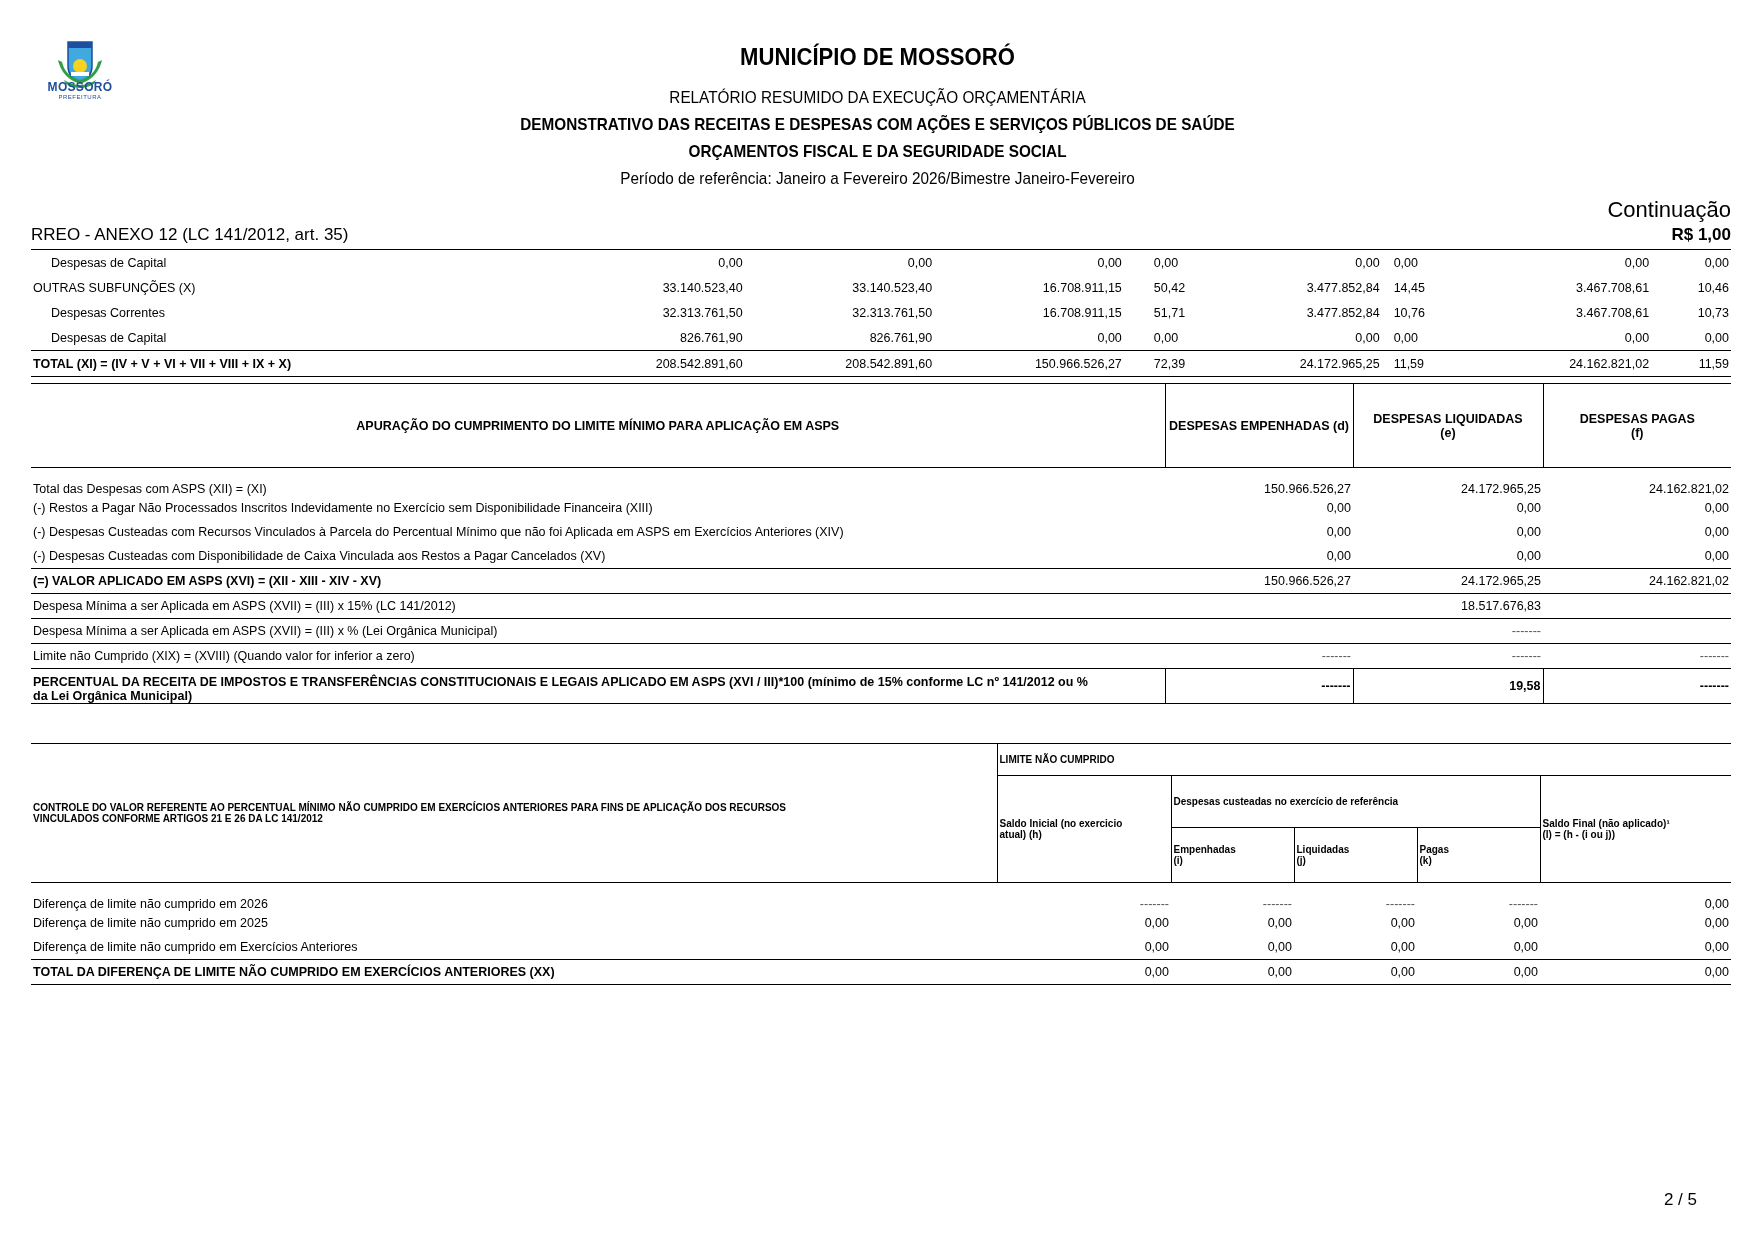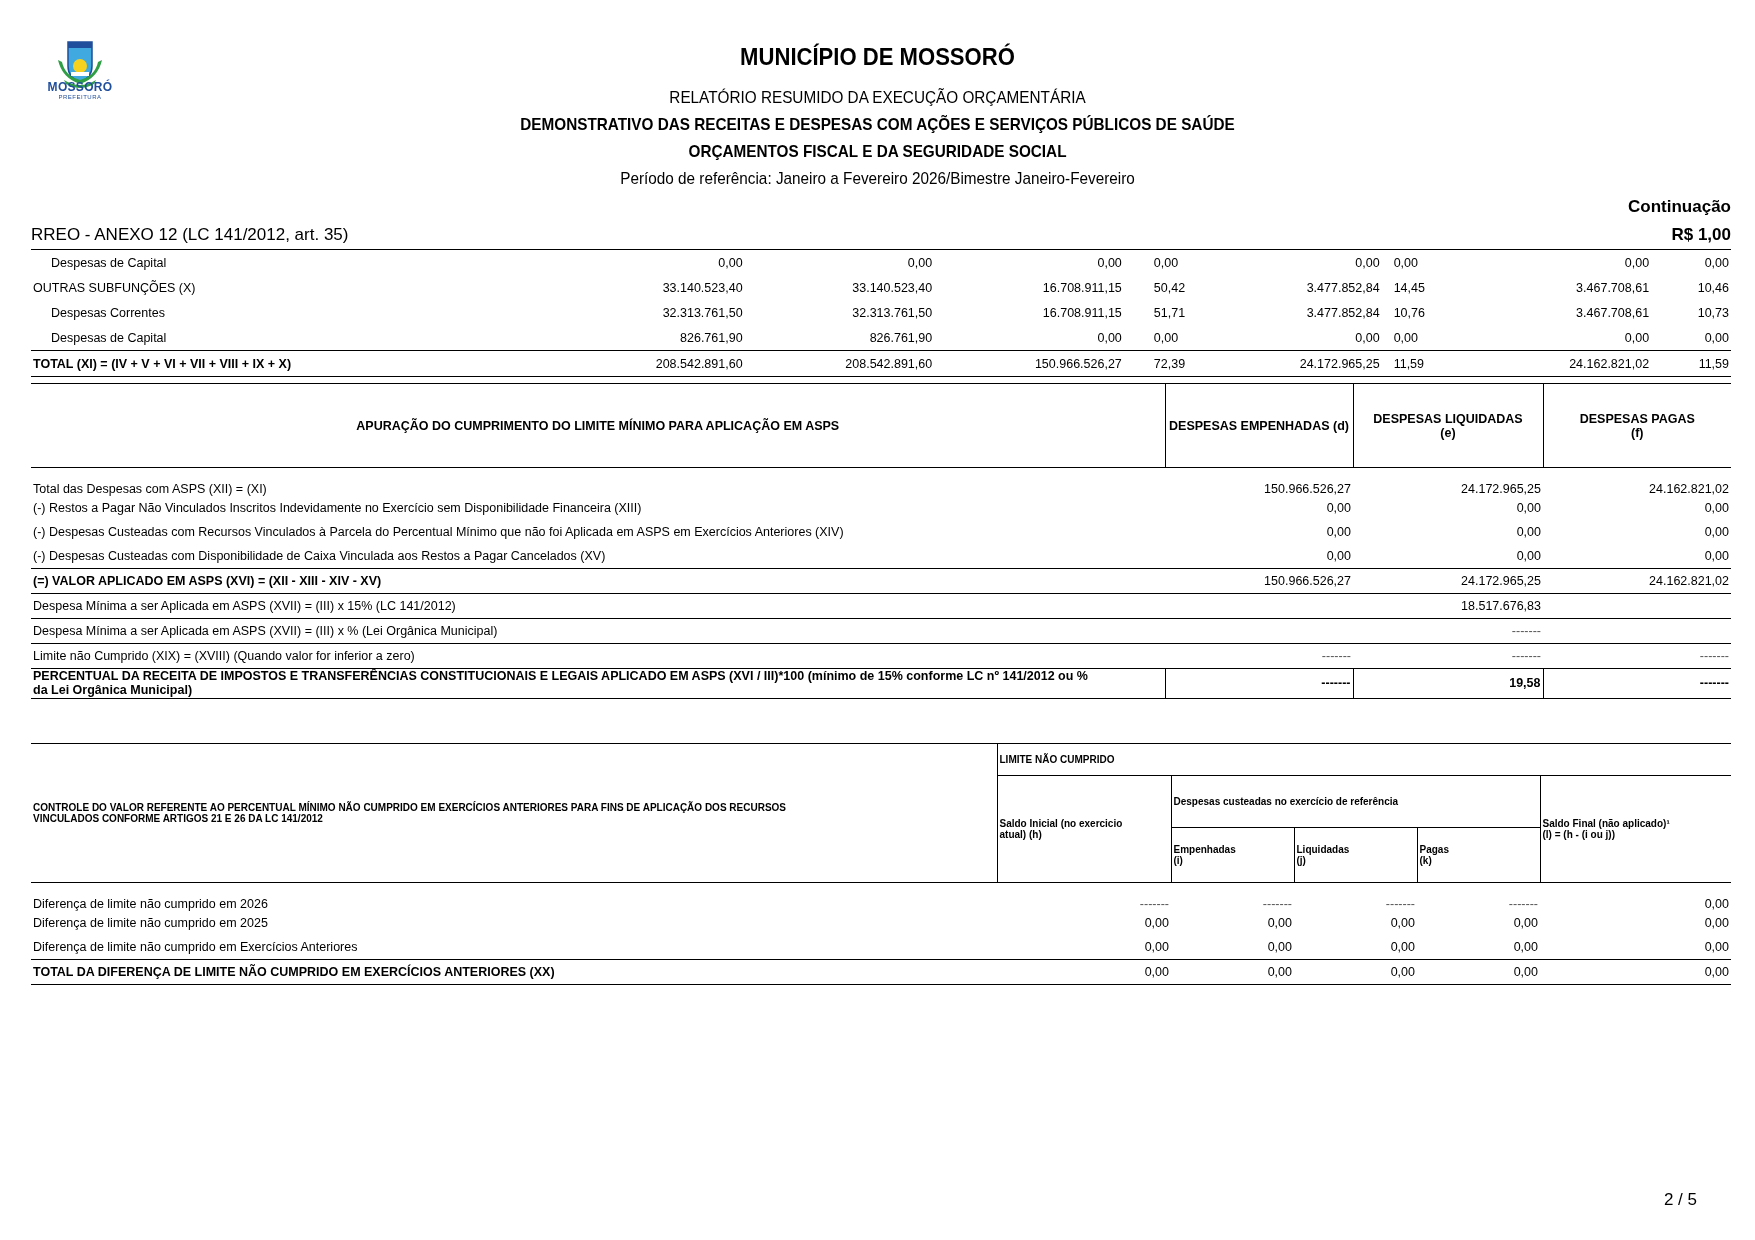--- a/index.html
+++ b/index.html
@@ -10,21 +10,21 @@
                font-family: "Liberation Sans", sans-serif; font-weight: bold; font-size: 12px;
                color: #1f4e9c; letter-spacing: 0.3px; }
   .logo-sub { position: absolute; left: 30px; top: 94px; width: 100px; text-align: center;
               font-family: "Liberation Sans", sans-serif; font-size: 6px; color: #1f4e9c; letter-spacing: 0.5px; }
   .hdr { position: absolute; left: 0; width: 1755px; text-align: center; font-family: "Liberation Sans", sans-serif; }
   .h-title { top: 43px; font-size: 24px; font-weight: bold; transform: scaleX(0.92); }
   .h-sub1 { top: 88px; font-size: 17px; transform: scaleX(0.9); }
   .h-sub2 { top: 115px; font-size: 17px; font-weight: bold; transform: scaleX(0.9); }
   .h-sub3 { top: 142px; font-size: 17px; font-weight: bold; transform: scaleX(0.9); }
   .h-sub4 { top: 169px; font-size: 17px; transform: scaleX(0.9); }
-  .cont { position: absolute; right: 24px; top: 197px; font-family: "Liberation Sans", sans-serif; font-size: 17px; font-weight: bold; }
+  .cont { position: absolute; right: 24px; top: 197px; font-family: "Liberation Sans", sans-serif; font-size: 22px; }
   .anexo { position: absolute; left: 31px; top: 225px; font-family: "Liberation Sans", sans-serif; font-size: 17px; }
   .rs { position: absolute; right: 24px; top: 225px; font-family: "Liberation Sans", sans-serif; font-size: 17px; font-weight: bold; }
   .page-num { position: absolute; right: 58px; top: 1190px; font-family: "Liberation Sans", sans-serif; font-size: 17px; }
 
   table { border-collapse: collapse; position: absolute; left: 31px; width: 1700px;
           font-family: "Liberation Sans", sans-serif; font-size: 12.5px; }
   td, th { padding: 0 2px; white-space: nowrap; }
   .num { text-align: right; }
   .b { font-weight: bold; }
   .top-border { border-top: 1.5px solid #000; }
@@ -157,21 +157,21 @@
       <div>(f)</div>
     </th>
   </tr>
   <tr style="height:28px">
     <td style="vertical-align:bottom">Total das Despesas com ASPS (XII) = (XI)</td>
     <td class="num" style="vertical-align:bottom">150.966.526,27</td>
     <td class="num" style="vertical-align:bottom">24.172.965,25</td>
     <td class="num" style="vertical-align:bottom">24.162.821,02</td>
   </tr>
   <tr>
-    <td>(-) Restos a Pagar Não Vinculados Inscritos Indevidamente no Exercício sem Disponibilidade Financeira (XIII)</td>
+    <td>(-) Restos a Pagar Não Processados Inscritos Indevidamente no Exercício sem Disponibilidade Financeira (XIII)</td>
     <td class="num">0,00</td>
     <td class="num">0,00</td>
     <td class="num">0,00</td>
   </tr>
   <tr>
     <td>(-) Despesas Custeadas com Recursos Vinculados à Parcela do Percentual Mínimo que não foi Aplicada em ASPS em Exercícios Anteriores (XIV)</td>
     <td class="num">0,00</td>
     <td class="num">0,00</td>
     <td class="num">0,00</td>
   </tr>
@@ -199,21 +199,21 @@
     <td class="num dash">-------</td>
     <td class="num"></td>
   </tr>
   <tr class="thin-bot">
     <td>Limite não Cumprido (XIX) = (XVIII) (Quando valor for inferior a zero)</td>
     <td class="num dash">-------</td>
     <td class="num dash">-------</td>
     <td class="num dash">-------</td>
   </tr>
   <tr class="bot-border" style="height:30px">
-    <td class="b" style="white-space:normal; line-height:14px; vertical-align:top; padding-top:0;">
+    <td class="b" style="white-space:normal; line-height:14px; vertical-align:top; padding-top:6px;">
       <div>PERCENTUAL DA RECEITA DE IMPOSTOS E TRANSFERÊNCIAS CONSTITUCIONAIS E LEGAIS APLICADO EM ASPS (XVI / III)*100 (mínimo de 15% conforme LC nº 141/2012 ou %</div>
       <div>da Lei Orgânica Municipal)</div>
     </td>
     <td class="num b vl">-------</td>
     <td class="num b vl">19,58</td>
     <td class="num b vl">-------</td>
   </tr>
 </tbody>
   </table>
 

